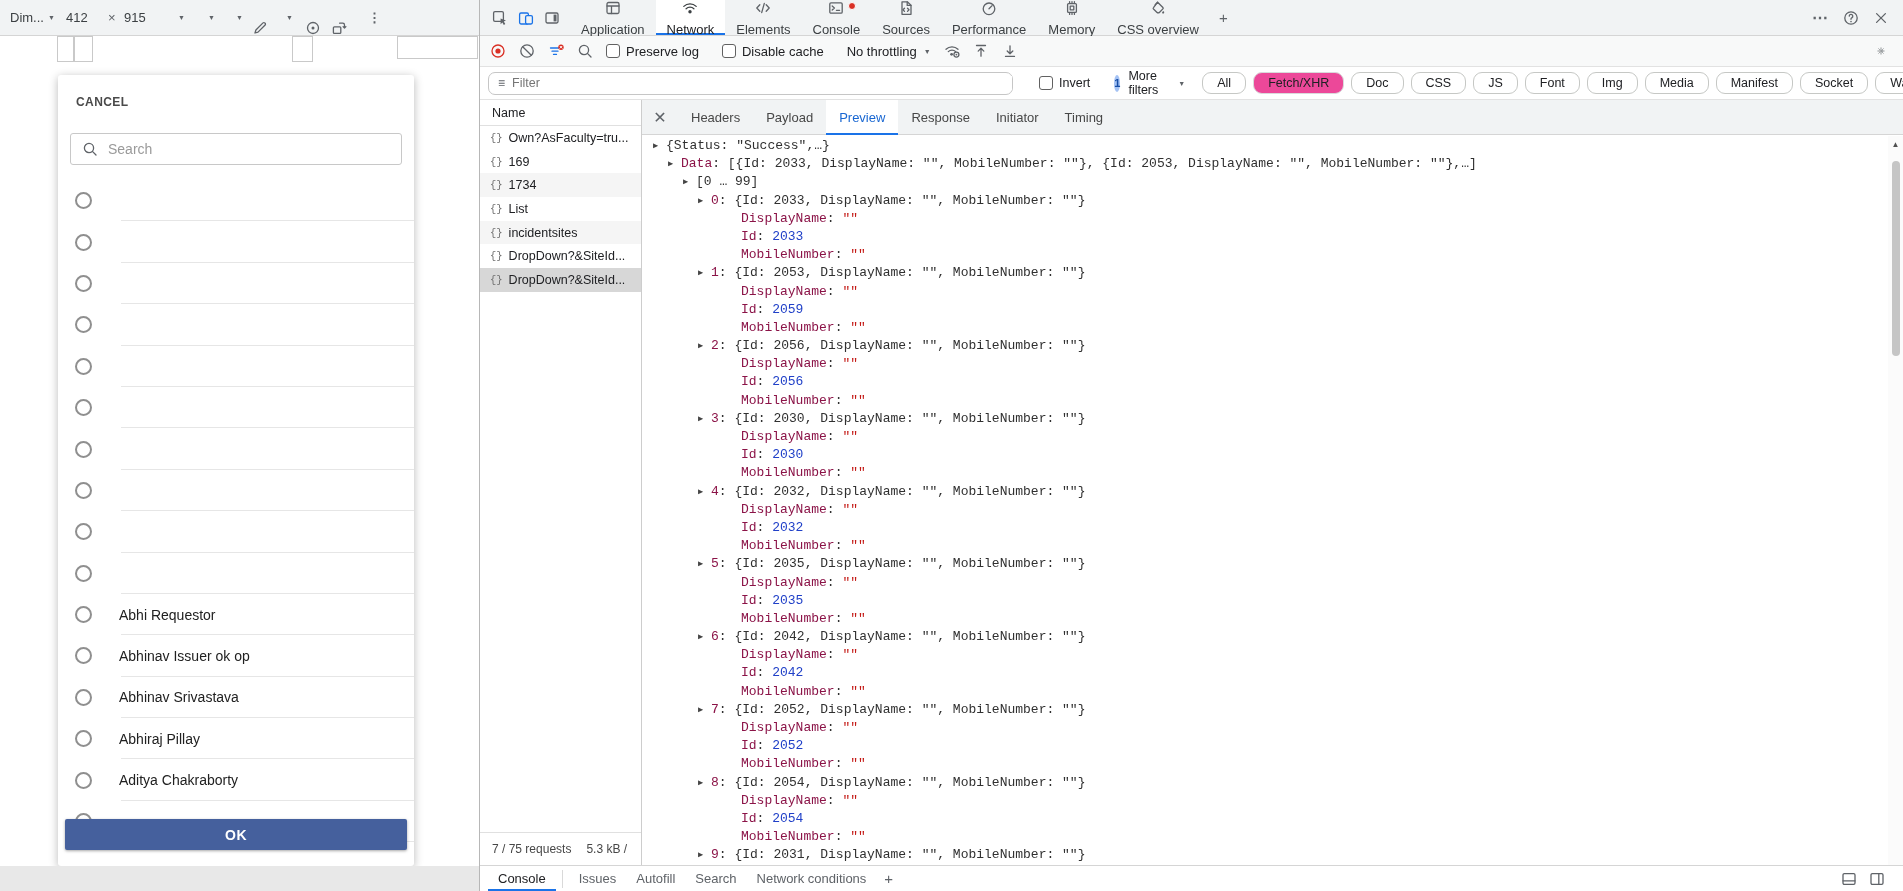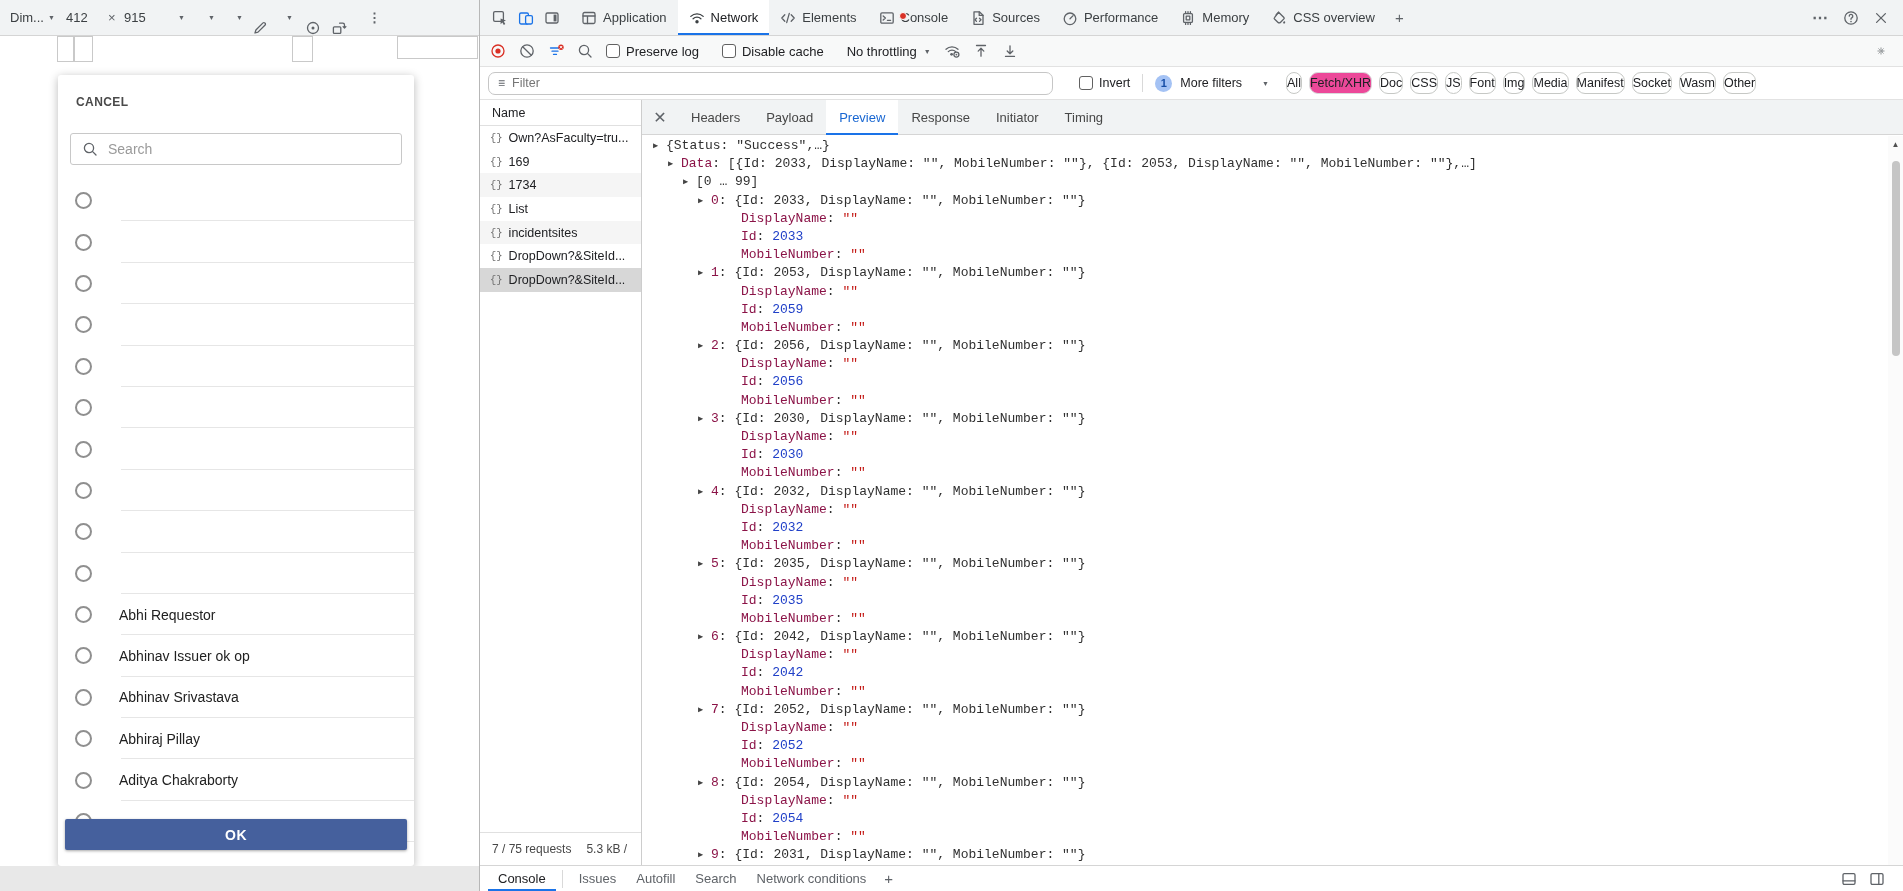--- a/index.html
+++ b/index.html
@@ -32,21 +32,21 @@
   .ok-btn { position:absolute; left:7px; right:7px; bottom:16px; height:31px; background:#45609d;
     border-radius:2px; box-shadow:0 1px 3px rgba(0,0,0,.35); color:#fff; font-size:14px; font-weight:700;
     display:flex; align-items:center; justify-content:center; letter-spacing:.5px; cursor:pointer; }
 
   
   .devtools { position:absolute; left:479px; top:0; width:1424px; height:891px; border-left:1px solid #b7b7b7; background:#fff; }
   .dt-tabbar { position:absolute; left:0; top:0; right:0; height:36px; background:#f1f3f4;
     border-bottom:1px solid #d5d5d5; display:flex; align-items:center; }
   .tool-icons { display:flex; align-items:center; gap:10px; padding:0 10px 0 12px; }
   .dt-tab { height:35px; display:flex; align-items:center; gap:6px; padding:0 11px; font-size:13px;
-    color:#3c4043; cursor:pointer; position:relative; white-space:nowrap; }
+    color:#3c4043; cursor:pointer; position:relative; white-space:nowrap;flex-direction:column; }
   .dt-tab.active { background:#fff; color:#202124; box-shadow:inset 0 -2px 0 #1a73e8; }
   .badge-dot { position:absolute; left:20px; bottom:6px; width:8px; height:8px; border-radius:50%;
     background:#d93025; border:1px solid #fff; }
   .tabbar-right { margin-left:auto; display:flex; align-items:center; gap:14px; padding-right:14px; color:#5f6368; }
 
   .net-toolbar { position:absolute; left:0; top:36px; right:0; height:31px; background:#f8f9f9;
     border-bottom:1px solid #e2e2e2; display:flex; align-items:center; gap:13px; padding:0 10px;
     font-size:13px; color:#202124; }
   .cb { width:14px; height:14px; border:1.5px solid #616161; border-radius:3px; background:#fff; flex:none; }
   .lbl { margin-left:-7px; }
@@ -59,21 +59,21 @@
     display:flex; align-items:center; gap:7px; padding-left:9px; background:#fff; }
   .filter-input input { border:none; outline:none; font-size:12.5px; width:500px; color:#333; font-family:"Liberation Sans",sans-serif; }
   .filter-input input::placeholder { color:#757575; }
   .funnel-glyph { color:#5f6368; font-size:12px; }
   .invert-wrap { display:flex; align-items:center; gap:6px; margin-left:26px; }
   .vsep { width:1px; height:18px; background:#d9d9d9; margin:0 12px; }
   .count-badge { width:17px; height:17px; border-radius:50%; background:#a4c2f4; color:#174ea6;
     font-size:11px; font-weight:700; display:flex; align-items:center; justify-content:center; }
   .more-filters { display:flex; align-items:center; gap:20px; margin-left:8px; cursor:pointer; }
   .chips { display:flex; align-items:center; gap:7px; margin-left:17px; }
-  .chip { height:22px; padding:0 0; border:1px solid #c6c8c5; border-radius:9px; background:#fff;
+  .chip { height:22px; padding:0 14px; border:1px solid #c6c8c5; border-radius:9px; background:#fff;
     display:flex; align-items:center; font-size:12.5px; color:#202124; cursor:pointer; white-space:nowrap; }
   .chip.selected { background:#ec4899; border-color:#d9dadb; }
 
   .dt-main { position:absolute; left:0; top:100px; right:0; bottom:26px; display:flex; }
   .req-panel { width:162px; flex:none; border-right:1px solid #cdcdcd; position:relative; background:#fff; overflow:hidden; }
   .req-header { height:26px; line-height:26px; padding-left:12px; font-size:12.5px; color:#202124; border-bottom:1px solid #e0e0e0; }
   .req-row { height:23.7px; display:flex; align-items:center; gap:6px; padding-left:10px;
     font-size:12.5px; color:#202124; white-space:nowrap; overflow:hidden; cursor:pointer; }
   .req-row.shade { background:#f5f5f5; }
   .req-row.selected { background:#d7d7d7; }

